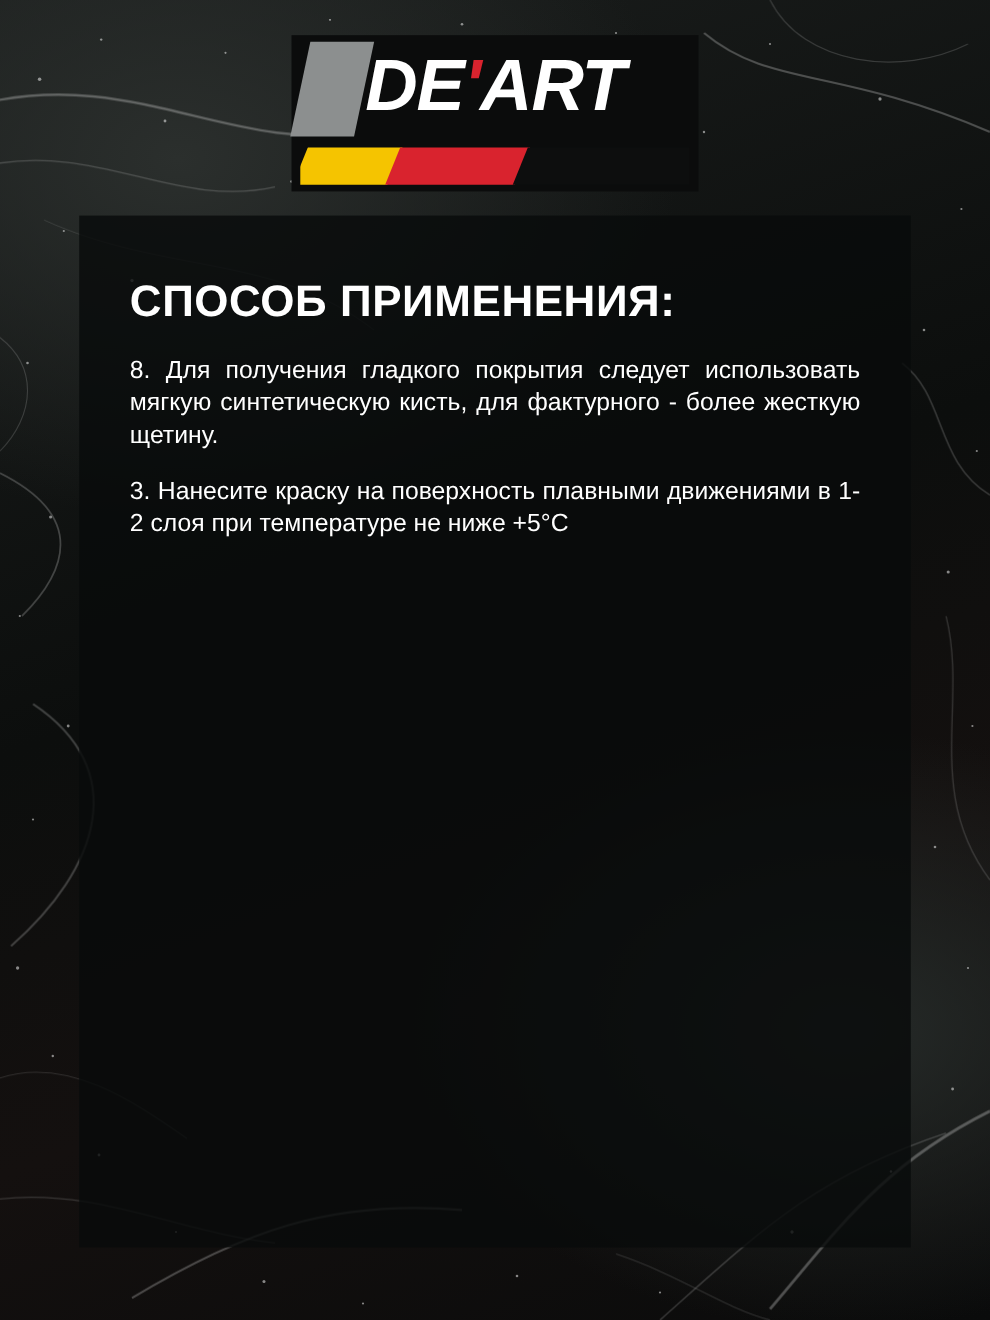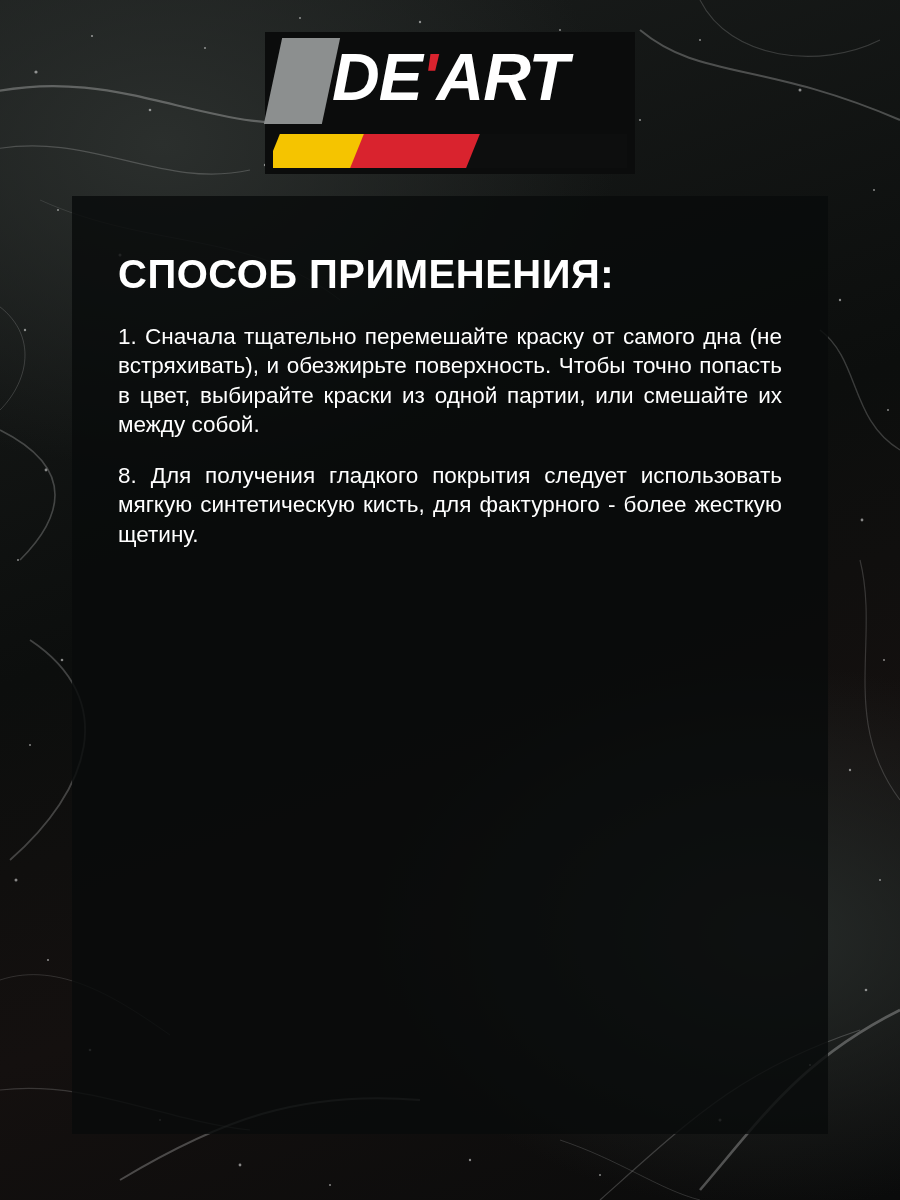--- a/index.html
+++ b/index.html
@@ -216,18 +216,18 @@
         <div class="stripe yellow"></div>
         <div class="stripe red"></div>
         <div class="stripe dark"></div>
       </div>
     </div>
   </div>
 
   <div class="panel">
     <h1 class="title">СПОСОБ ПРИМЕНЕНИЯ:</h1>
 
-    <p class="step">1. Сначала тщательно перемешайте краску от самого дна (не встряхивать), и обезжирьте поверхность. Чтобы точно попасть в цвет, выбирайте краски из одной партии, или смешайте их между собой.</p>
     <p class="step">8. Для получения гладкого покрытия следует использовать мягкую синтетическую кисть, для фактурного - более жесткую щетину.</p>
+    <p class="step">3. Нанесите краску на поверхность плавными движениями в 1-2 слоя при температуре не ниже +5°С</p>
 
   </div>
 
 </div>
 
 </body></html>

